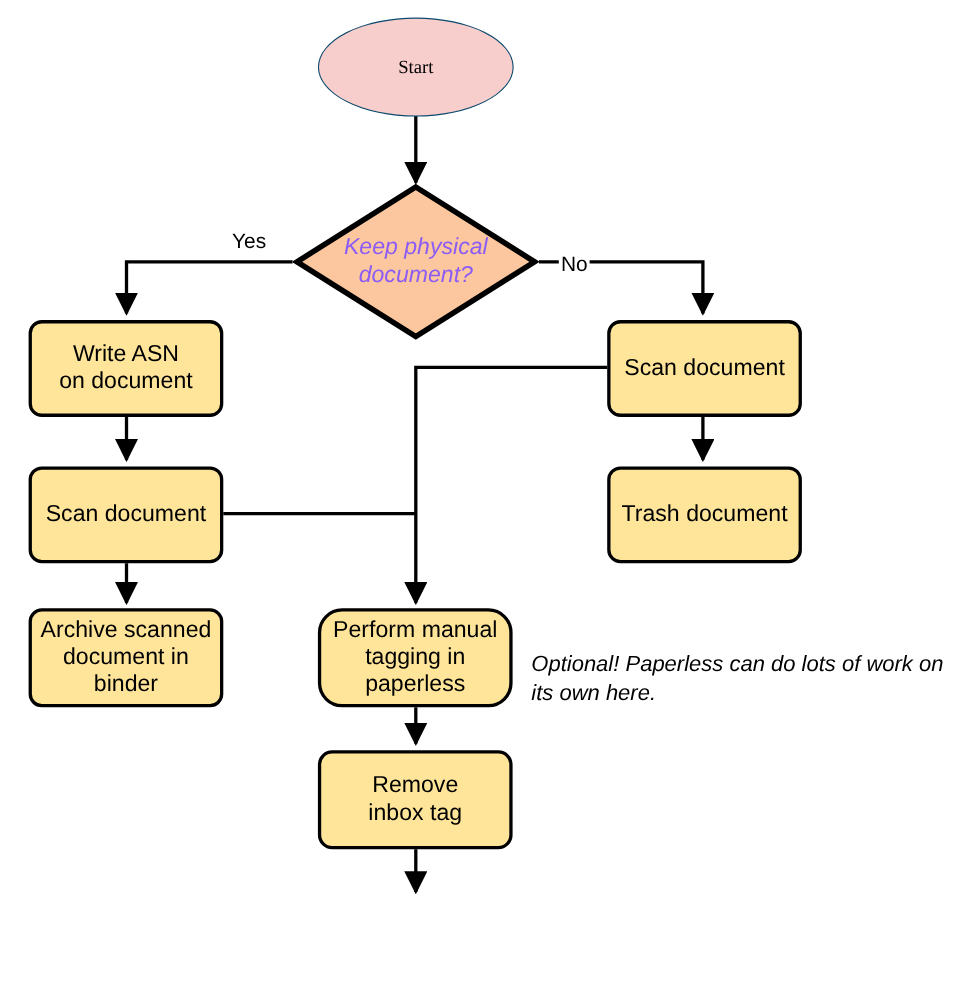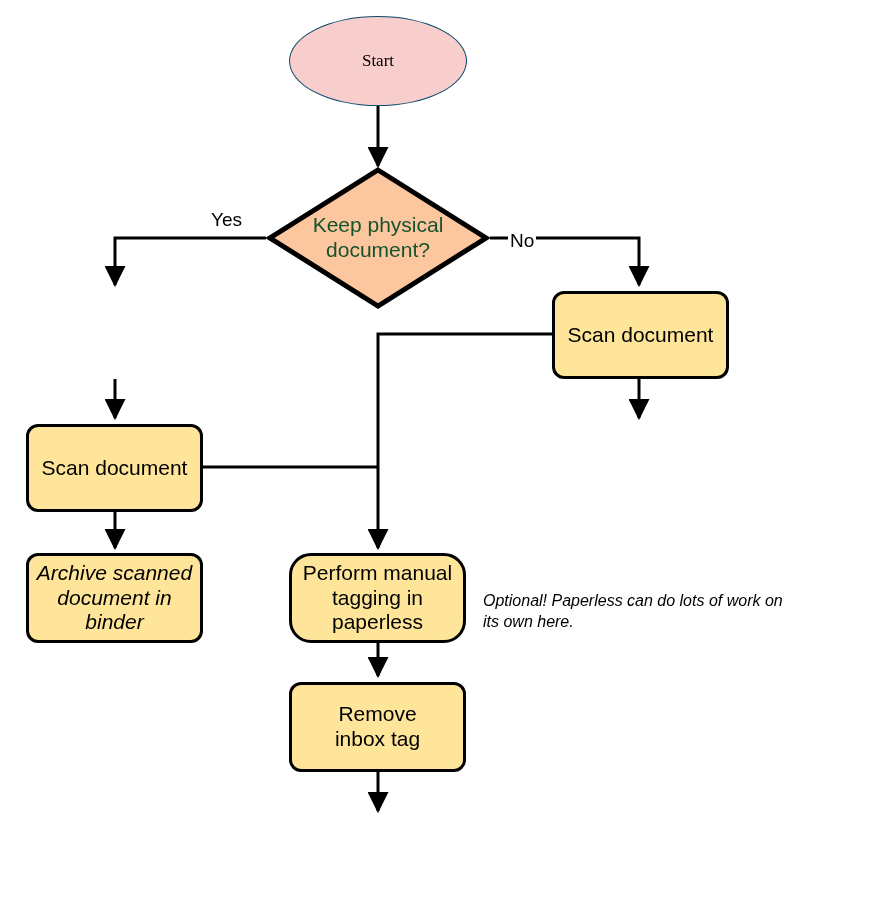--- a/index.html
+++ b/index.html
@@ -61,37 +61,38 @@
     position: absolute;
     left: 0;
     top: 0;
     width: 100%;
     height: 100%;
     display: flex;
     align-items: center;
     justify-content: center;
     text-align: center;
     font-size: 21px;
-    color: #14532d;
+    color: #8b5cf6;
     line-height: 1.18;
     white-space: pre-line;
     pointer-events: none;
+    font-style: italic;
   }
   .edge-label {
     position: absolute;
     font-size: 19px;
     color: #000000;
     background: #ffffff;
     padding: 0 2px;
     white-space: nowrap;
   }
   .note {
     position: absolute;
     font-style: italic;
-    font-size: 16px;
+    font-size: 20px;
     color: #000000;
     line-height: 1.3;
     white-space: pre-line;
   }
 </style>
 </head>
 <body>
 
 <div id="canvas">
 
@@ -131,34 +132,37 @@
     <svg width="224" height="144" viewBox="0 0 224 144" xmlns="http://www.w3.org/2000/svg">
       <polygon points="112,4 220,72 112,140 4,72" fill="#FCC79E" stroke="#000000" stroke-width="5" stroke-linejoin="miter"></polygon>
     </svg>
     <div class="diamond-label">Keep physical
 document?</div>
   </div>
 
   <div class="edge-label" style="left:209px; top:209px;">Yes</div>
   <div class="edge-label" style="left:508px; top:209px;margin-top:21px;">No</div>
 
+  <div class="node process" style="left:26px; top:291px; width:177px; height:88px;">Write ASN
+on document</div>
 
   <div class="node process" style="left:26px; top:424px; width:177px; height:88px;">Scan document</div>
 
-  <div class="node process" style="left:26px; top:553px; width:177px; height:90px;font-style:italic;">Archive scanned
+  <div class="node process" style="left:26px; top:553px; width:177px; height:90px;">Archive scanned
 document in
 binder</div>
 
   <div class="node process" style="left:552px; top:291px; width:177px; height:88px;">Scan document</div>
 
+  <div class="node process" style="left:552px; top:424px; width:177px; height:88px;">Trash document</div>
 
   <div class="node process" style="left:289px; top:553px; width:177px; height:90px;border-radius:22px;">Perform manual
 tagging in
 paperless</div>
 
-  <div class="node process" style="left:289px; top:682px; width:177px; height:90px;">Remove
+  <div class="node process" style="left:289px; top:682px; width:177px; height:90px;border-radius:13px;">Remove
 inbox tag</div>
 
 
   <div class="note" style="left:483px; top:591px; width:400px;">Optional! Paperless can do lots of work on
 its own here.</div>
 
 </div>
 
 </body></html>

